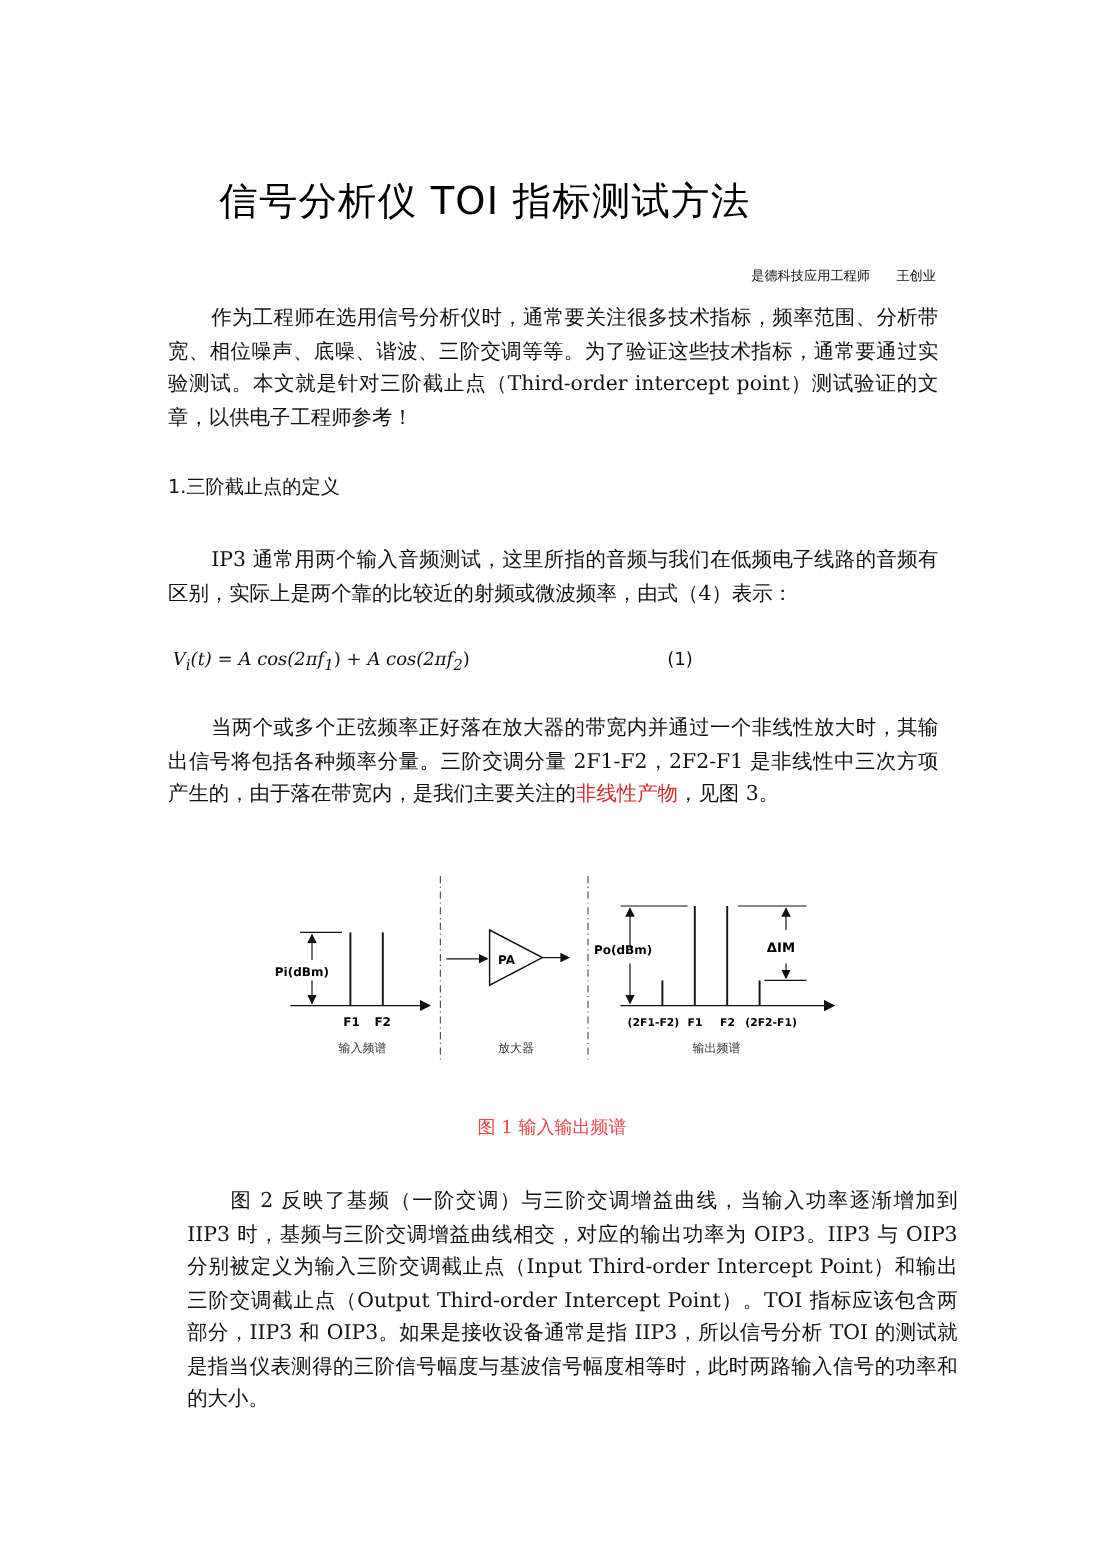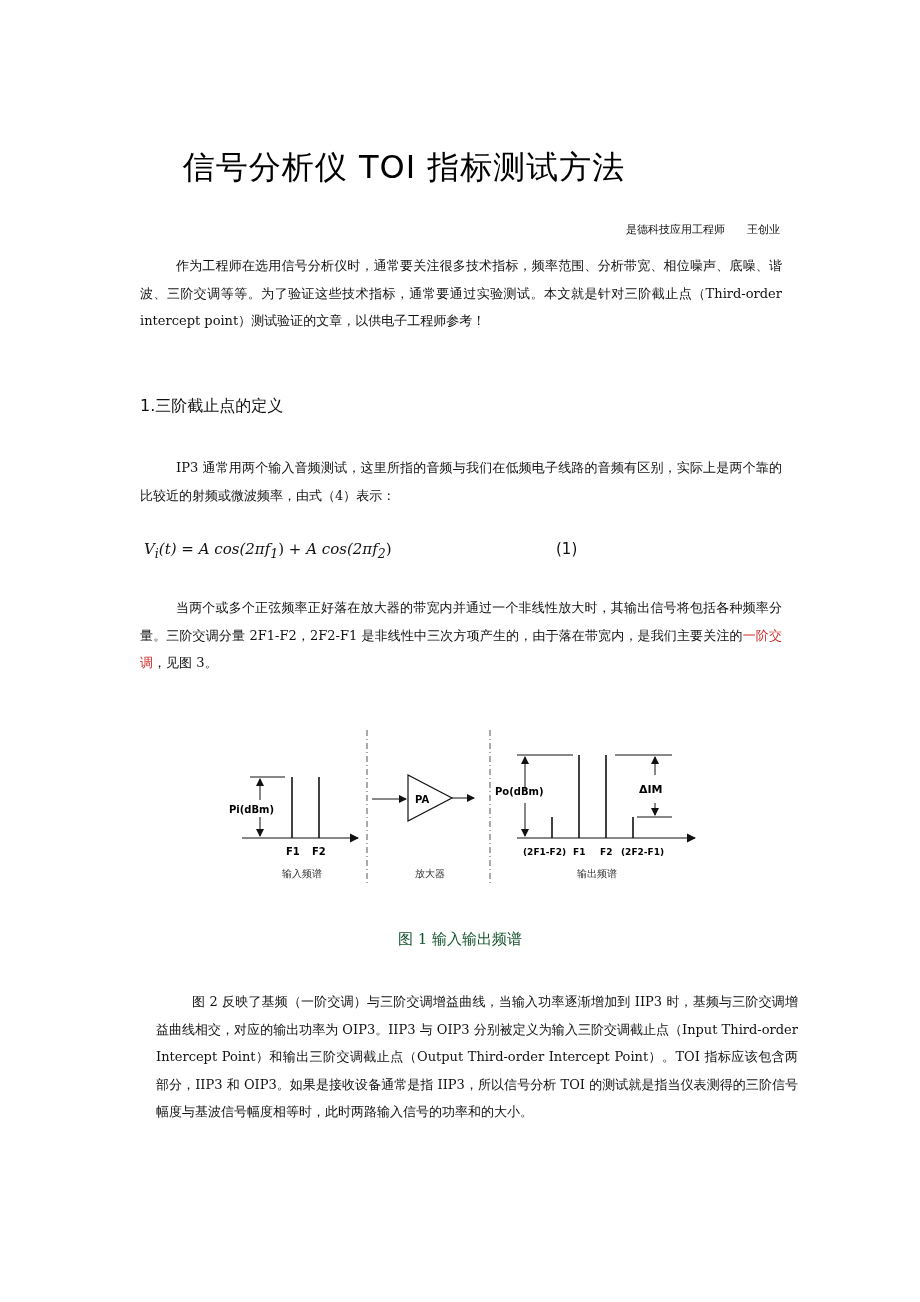--- a/index.html
+++ b/index.html
@@ -2,29 +2,29 @@
 <html><head>
 <meta charset="utf-8">
 <style>
   html, body { margin: 0; padding: 0; background: #ffffff; }
   body { width: 920px; height: 1302px; position: relative; overflow: hidden;
          font-family: "DejaVu Serif", "Liberation Serif", serif; color: #111; }
   .title { position: absolute; top: 146px; left: 0; width: 808px; text-align: center;
            font-family: "DejaVu Sans", "Liberation Sans", sans-serif; font-size: 32px; font-weight: normal; color: #000; letter-spacing: 1px; }
   .author { position: absolute; top: 222px; right: 140px; font-size: 11px; }
   .author span.sp { display: inline-block; width: 22px; }
-  .para { position: absolute; left: 140px; width: 642px; font-size: 13px; line-height: 27.5px; text-align: justify; }
+  .para { position: absolute; left: 140px; width: 642px; font-size: 17px; line-height: 27.5px; text-align: justify; }
   .indent { text-indent: 36px; }
   .heading { position: absolute; top: 396px; left: 140px; font-family: "DejaVu Sans", "Liberation Sans", sans-serif; font-size: 16px; }
   .red { color: #d22b2b; }
   .formula { position: absolute; top: 540px; left: 144px; font-family: "DejaVu Serif", serif; font-style: italic; font-size: 15px; }
   .formula .up { font-style: normal; }
   .fnum { position: absolute; top: 540px; left: 556px; font-family: "DejaVu Sans", sans-serif; font-size: 15px; }
   .figure { position: absolute; top: 725px; left: 215px; width: 500px; height: 170px; }
-  .caption { position: absolute; top: 930px; left: 0; width: 920px; text-align: center; color: #14532d; font-size: 15px; }
+  .caption { position: absolute; top: 930px; left: 0; width: 920px; text-align: center; color: #ef4444; font-size: 15px; }
   svg text { font-family: "DejaVu Sans", "Liberation Sans", sans-serif; }
 </style>
 </head>
 <body>
 
 <div class="title">信号分析仪 TOI 指标测试方法</div>
 
 <div class="author">
   <span>是德科技应用工程师</span><span class="sp"></span><span>王创业</span>
 </div>
@@ -33,21 +33,21 @@
 
 <div class="heading">1.三阶截止点的定义</div>
 
 <p class="para indent" style="top:454px; margin:0;">IP3 通常用两个输入音频测试，这里所指的音频与我们在低频电子线路的音频有区别，实际上是两个靠的比较近的射频或微波频率，由式（4）表示：</p>
 
 <div class="formula">
   <span>V</span><sub>i</sub><span>(t) = </span><span>A cos(2πf</span><sub>1</sub><span class="up">) + </span><span>A cos(2πf</span><sub>2</sub><span class="up">)</span>
 </div>
 <div class="fnum">(1)</div>
 
-<p class="para indent" style="top:594px; margin:0;"><span>当两个或多个正弦频率正好落在放大器的带宽内并通过一个非线性放大时，其输出信号将包括各种频率分量。三阶交调分量 2F1-F2，2F2-F1 是非线性中三次方项产生的，由于落在带宽内，是我们主要关注的</span><span class="red">一阶交调</span><span>，见图 3。</span></p>
+<p class="para indent" style="top:594px; margin:0;"><span>当两个或多个正弦频率正好落在放大器的带宽内并通过一个非线性放大时，其输出信号将包括各种频率分量。三阶交调分量 2F1-F2，2F2-F1 是非线性中三次方项产生的，由于落在带宽内，是我们主要关注的</span><span class="red">非线性产物</span><span>，见图 3。</span></p>
 
 <svg class="figure" viewBox="0 0 500 170" width="500" height="170">
   <defs>
     <marker id="arr" markerWidth="8" markerHeight="8" refX="7" refY="4" orient="auto">
       <path d="M0,0 L8,4 L0,8 z" fill="#111"></path>
     </marker>
   </defs>
 
   <line x1="152" y1="5" x2="152" y2="160" stroke="#555" stroke-dasharray="6,3,1,3"></line>
   <line x1="275" y1="5" x2="275" y2="160" stroke="#555" stroke-dasharray="6,3,1,3"></line>

